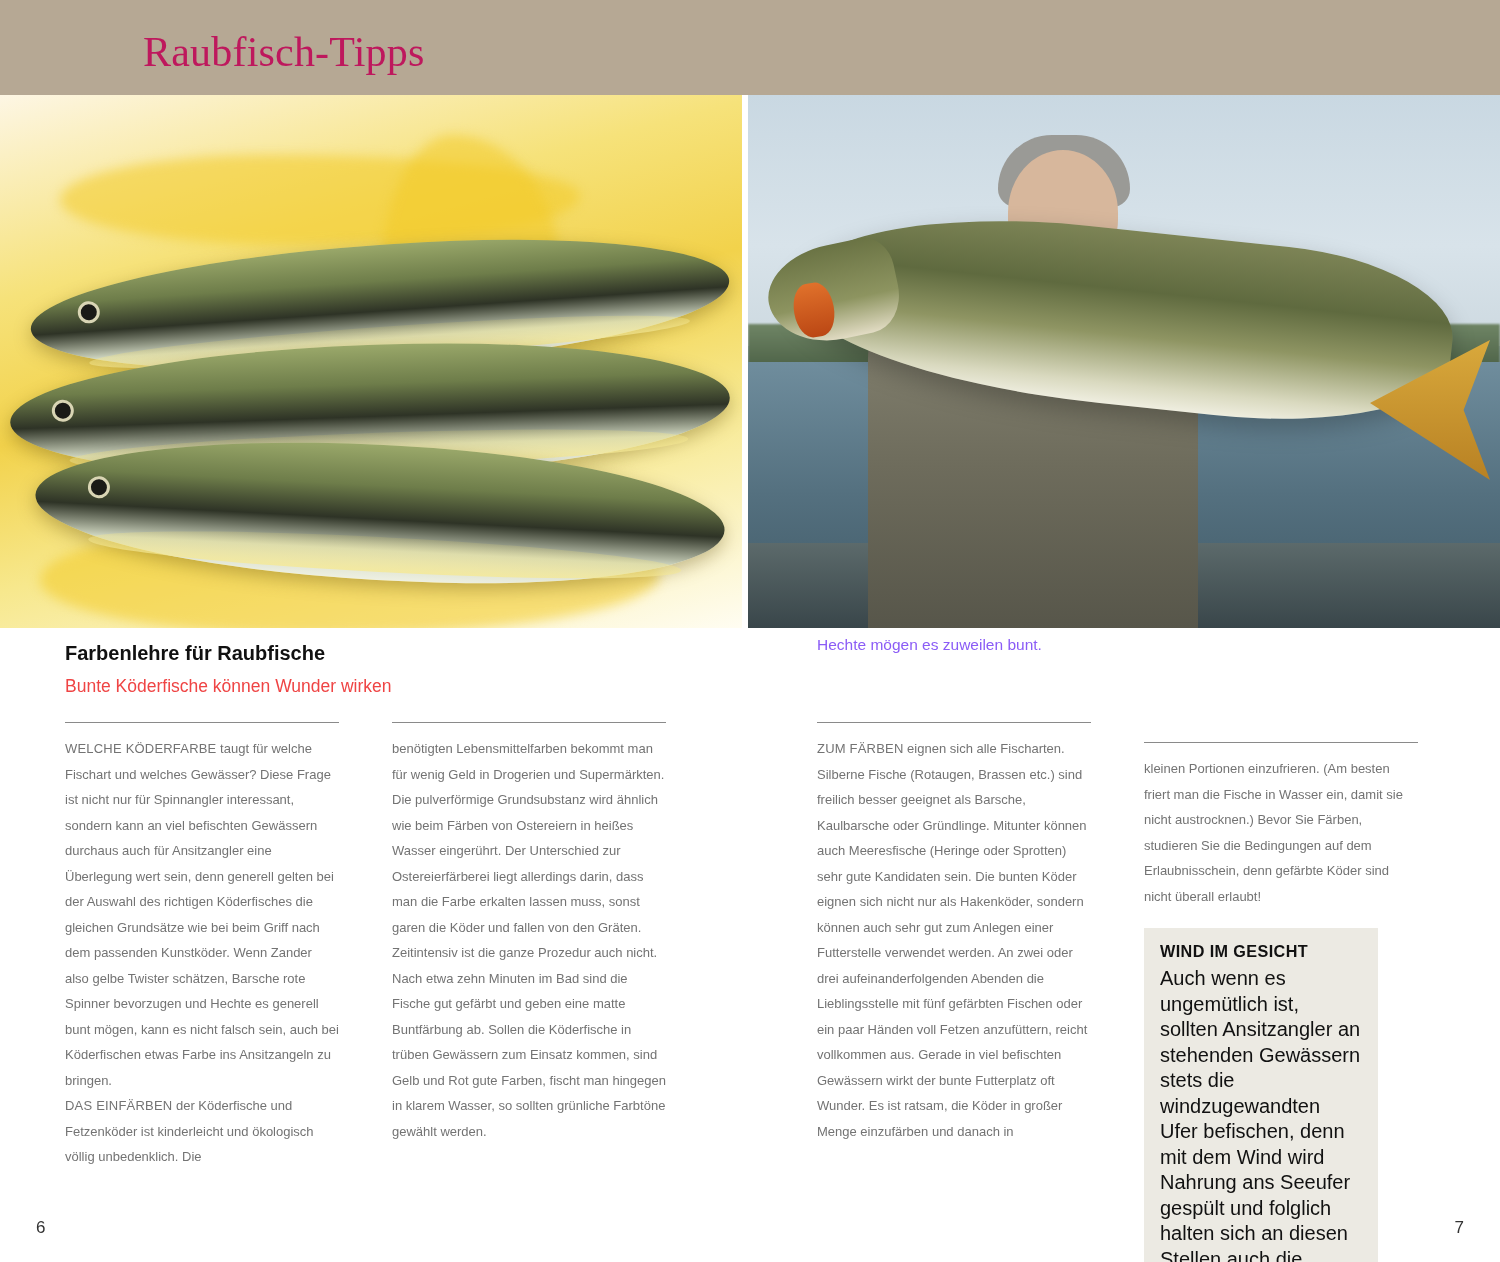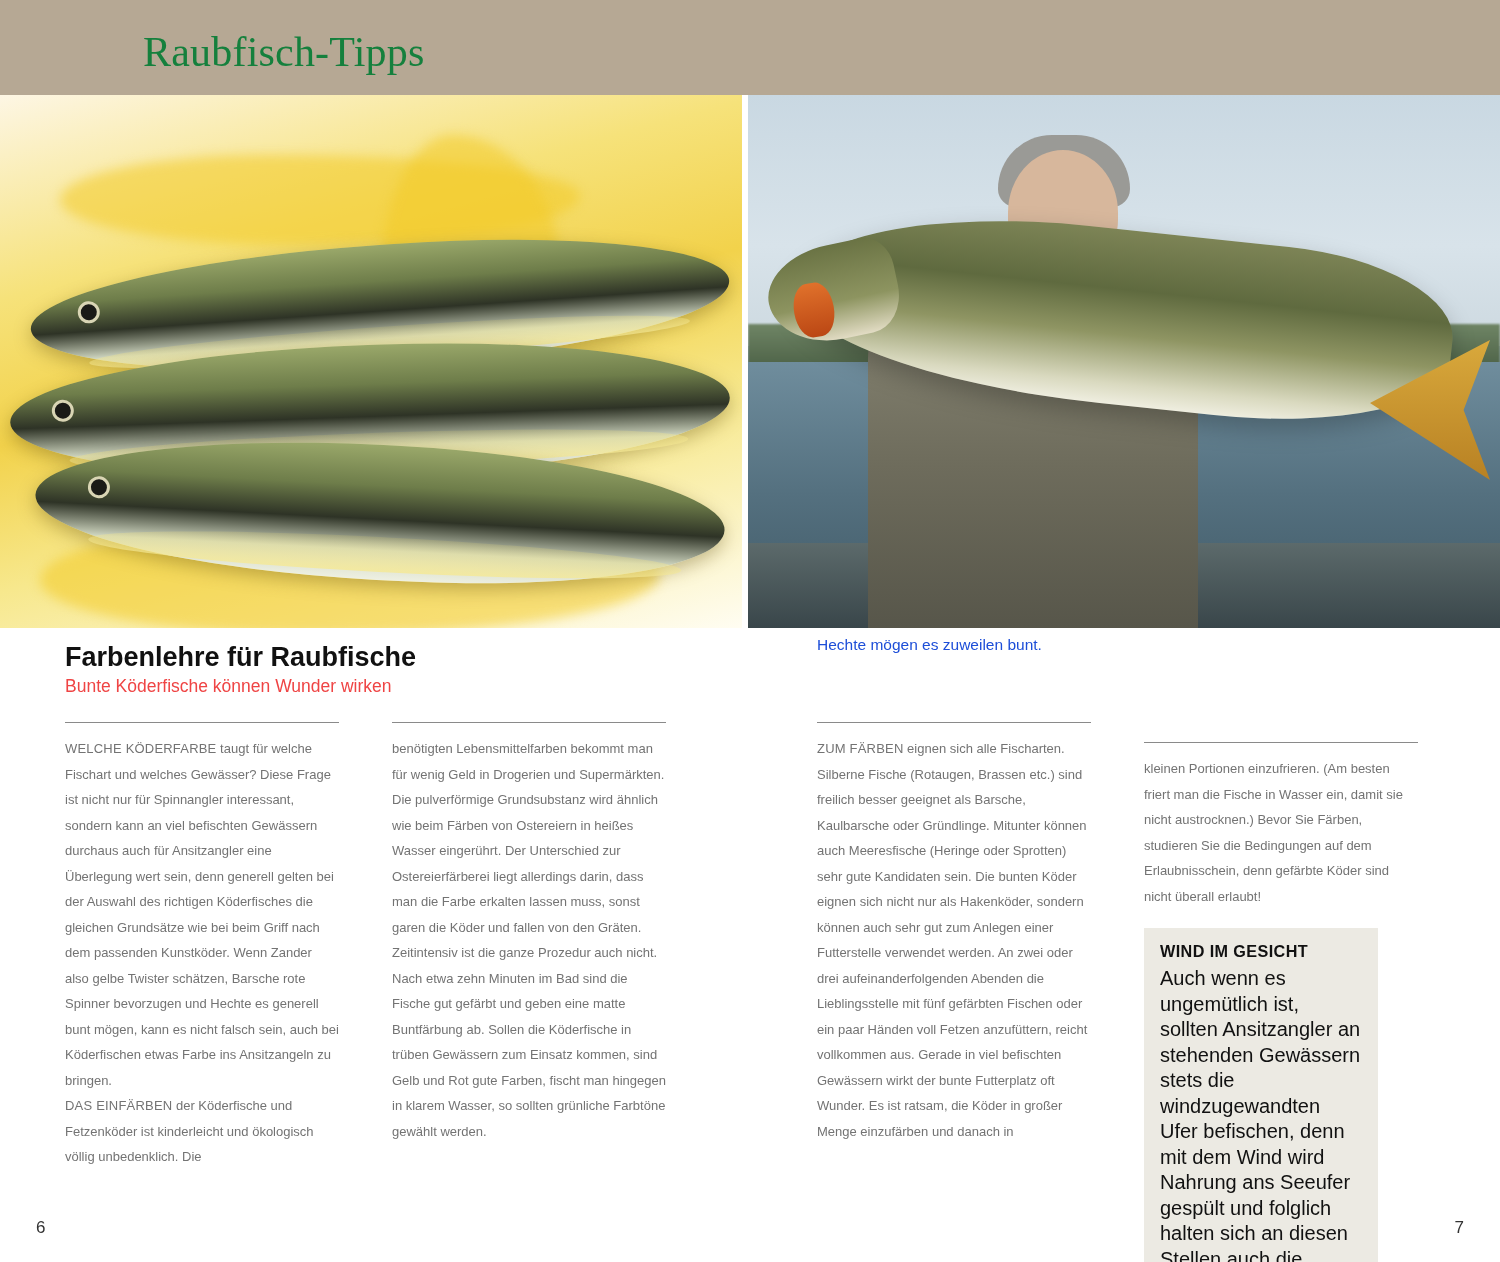--- a/index.html
+++ b/index.html
@@ -29,21 +29,21 @@
     width: 1500px;
     height: 95px;
     background: #b6a894;
   }
   .header-title {
     position: absolute;
     left: 143px;
     top: 28px;
     font-family: "Liberation Serif", serif;
     font-size: 42px;
-    color: #15803d;
+    color: #be185d;
     letter-spacing: 0.2px;
     white-space: nowrap;
   }
 
   
   .photo {
     position: absolute;
     overflow: hidden;
   }
 
@@ -124,32 +124,32 @@
                background: linear-gradient(180deg,#e0712b,#bb4714); border-radius: 40%/50%;
                transform: rotate(-10deg); }
   .pike-tail { position: absolute; right: 10px; top: 245px; width: 120px; height: 140px;
                background: linear-gradient(180deg,#d9a93c,#b88123); clip-path: polygon(0 45%,100% 0,78% 50%,100% 100%);
                }
   .caption {
     position: absolute;
     left: 817px;
     top: 636px;
     font-size: 15.5px;
-    color: #1d4ed8;
+    color: #8b5cf6;
     font-family: "Liberation Sans", sans-serif;
   }
 
   
   .headline {
     position: absolute;
     left: 65px;
     top: 642px;
     font-family: "Liberation Sans", sans-serif;
     font-weight: bold;
-    font-size: 27px;
+    font-size: 20px;
     color: #111;
   }
   .subhead {
     position: absolute;
     left: 65px;
     top: 676px;
     font-size: 17.5px;
     color: #ef4444;
   }
 

